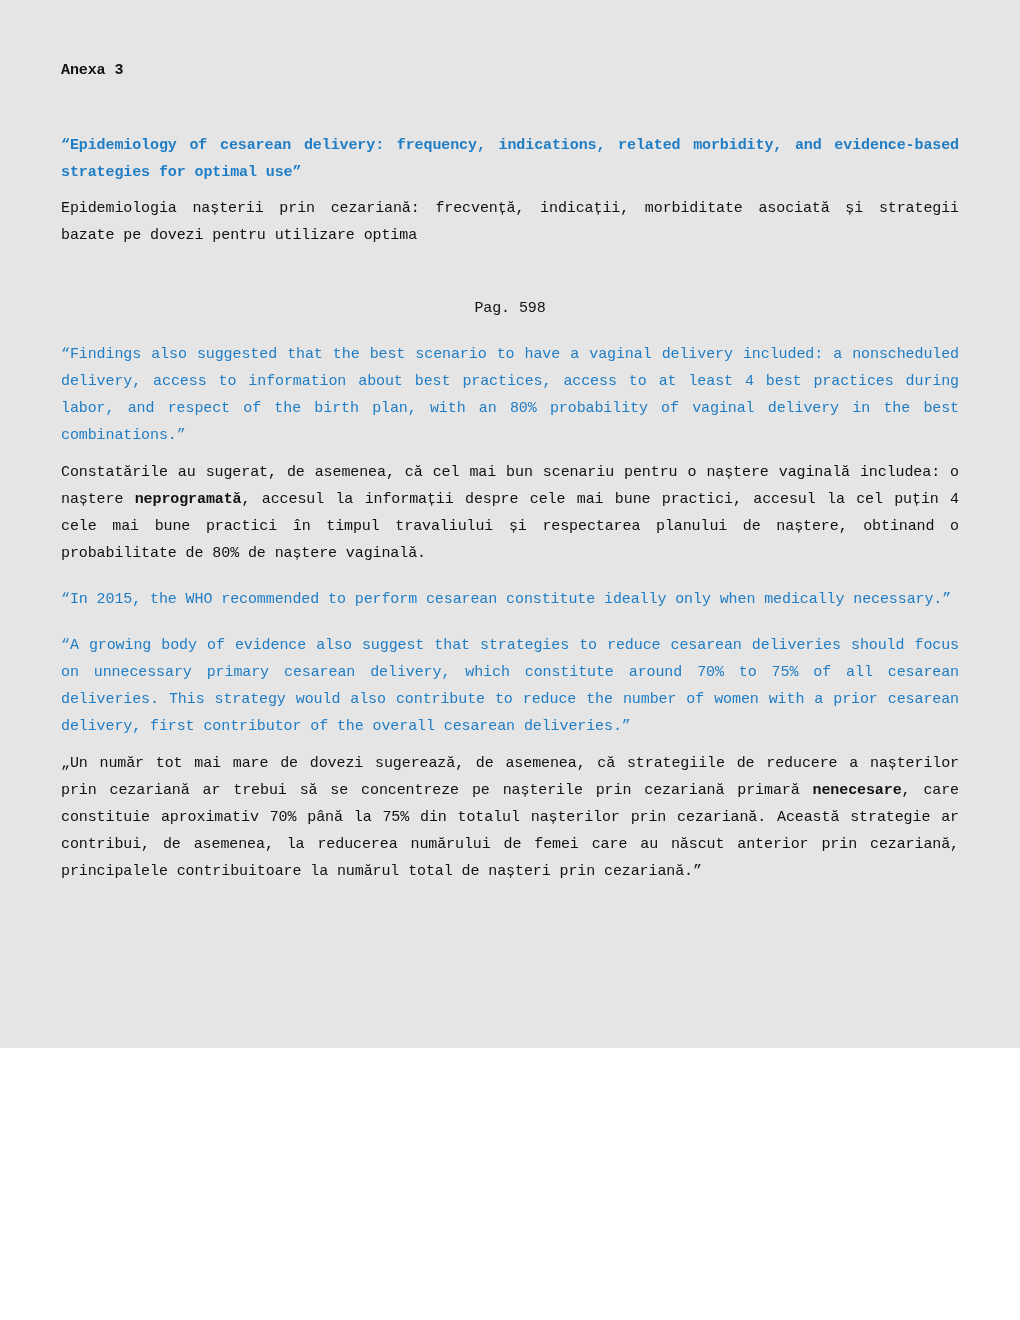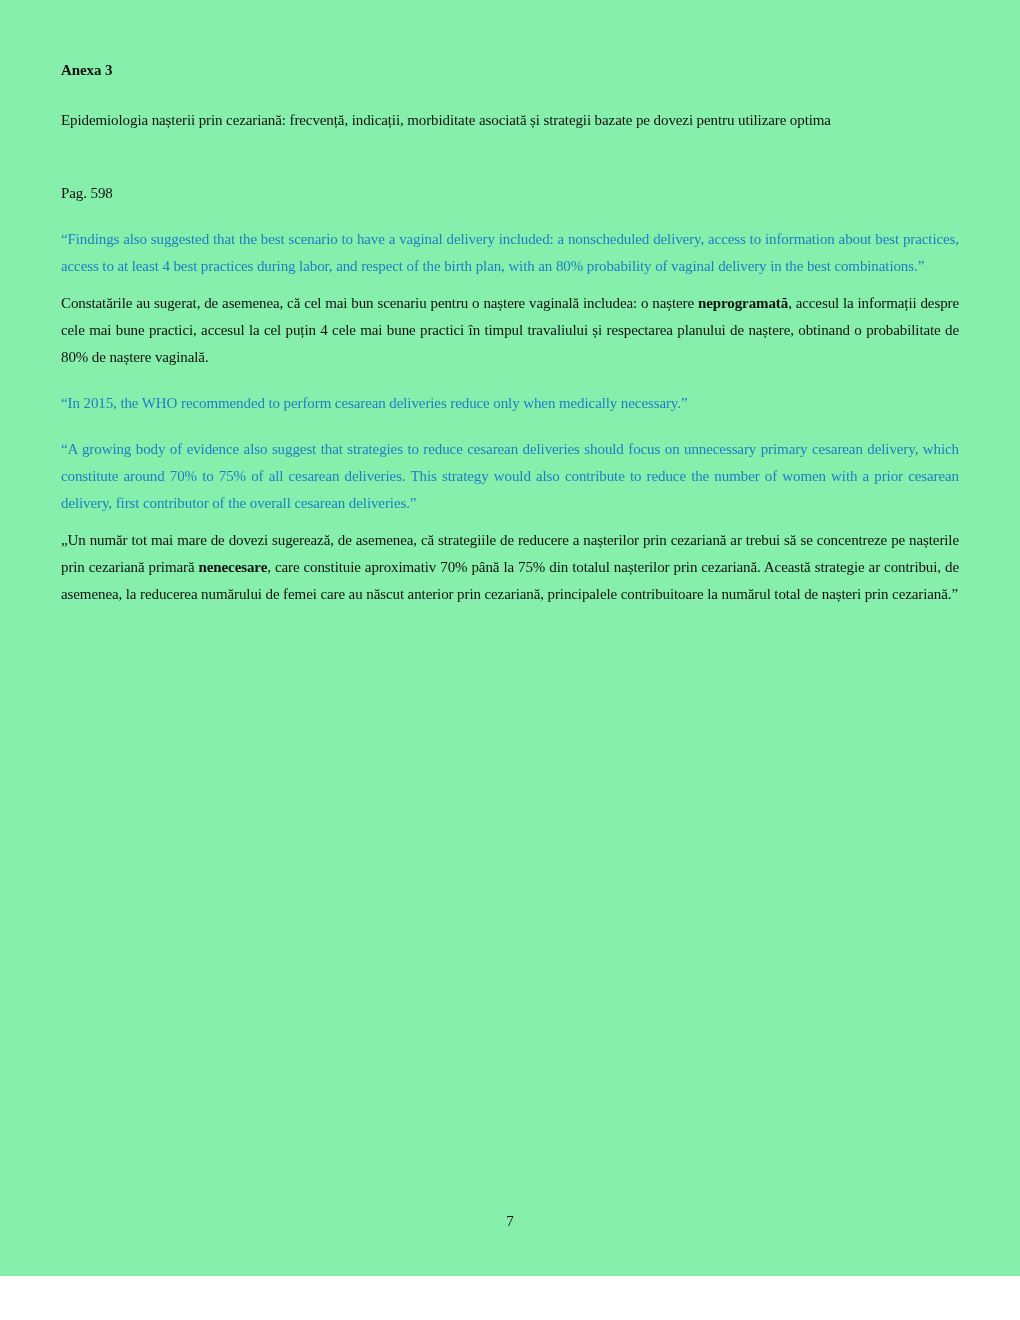--- a/index.html
+++ b/index.html
@@ -3,23 +3,23 @@
 <meta charset="utf-8">
 <style>
   html, body {
     margin: 0;
     padding: 0;
     background: #ffffff;
   }
   .page {
     position: relative;
     width: 1020px;
-    height: 1276px;
-    background: #86efac;
-    font-family: Liberation Serif, serif;
+    height: 1048px;
+    background: #e5e5e5;
+    font-family: Liberation Mono, monospace;
     color: #111111;
     overflow: hidden;
     box-sizing: border-box;
   }
   .content {
     padding: 57px 61px 0 61px;
   }
   p {
     margin: 0;
     font-size: 15px;
@@ -30,25 +30,25 @@
   .annex-label {
     font-weight: 700;
     text-align: left;
   }
   .title-en {
     color: var(--quote-blue, #1f7dc5);
     font-weight: 700;
     margin-top: 48px;
   }
   .title-ro {
-    margin-top: 23px;
+    margin-top: 9px;
   }
   .page-ref {
     margin-top: 46px;
-    text-align: left;
+    text-align: center;
   }
   .quote-en {
     color: var(--quote-blue, #1f7dc5);
     margin-top: 19px;
   }
   .translation-ro {
     margin-top: 10px;
   }
   .footer {
     position: absolute;
@@ -61,29 +61,30 @@
   }
 </style>
 </head>
 <body>
 
 <div class="page" style="--quote-blue: #1f7dc5;">
   <div class="content">
 
     <p class="annex-label">Anexa 3</p>
 
+    <p class="title-en">“Epidemiology of cesarean delivery: frequency, indications, related morbidity, and evidence-based strategies for optimal use”</p>
 
     <p class="title-ro">Epidemiologia nașterii prin cezariană: frecvență, indicații, morbiditate asociată și strategii bazate pe dovezi pentru utilizare optima</p>
 
     <p class="page-ref">Pag. 598</p>
 
     <p class="quote-en">“Findings also suggested that the best scenario to have a vaginal delivery included: a nonscheduled delivery, access to information about best practices, access to at least 4 best practices during labor, and respect of the birth plan, with an 80% probability of vaginal delivery in the best combinations.”</p>
     <p class="translation-ro"><span>Constatările au sugerat, de asemenea, că cel mai bun scenariu pentru o naștere vaginală includea: o naștere </span><strong>neprogramată</strong><span>, accesul la informații despre cele mai bune practici, accesul la cel puțin 4 cele mai bune practici în timpul travaliului și respectarea planului de naștere, obtinand o probabilitate de 80% de naștere vaginală.</span></p>
 
-    <p class="quote-en">“In 2015, the WHO recommended to perform cesarean deliveries reduce only when medically necessary.”</p>
+    <p class="quote-en">“In 2015, the WHO recommended to perform cesarean constitute ideally only when medically necessary.”</p>
 
     <p class="quote-en">“A growing body of evidence also suggest that strategies to reduce cesarean deliveries should focus on unnecessary primary cesarean delivery, which constitute around 70% to 75% of all cesarean deliveries. This strategy would also contribute to reduce the number of women with a prior cesarean delivery, first contributor of the overall cesarean deliveries.”</p>
     <p class="translation-ro"><span>„Un număr tot mai mare de dovezi sugerează, de asemenea, că strategiile de reducere a nașterilor prin cezariană ar trebui să se concentreze pe nașterile prin cezariană primară </span><strong>nenecesare</strong><span>, care constituie aproximativ 70% până la 75% din totalul nașterilor prin cezariană. Această strategie ar contribui, de asemenea, la reducerea numărului de femei care au născut anterior prin cezariană, principalele contribuitoare la numărul total de nașteri prin cezariană.”</span></p>
 
   </div>
 
   <div class="footer">7</div>
 </div>
 
 </body></html>

